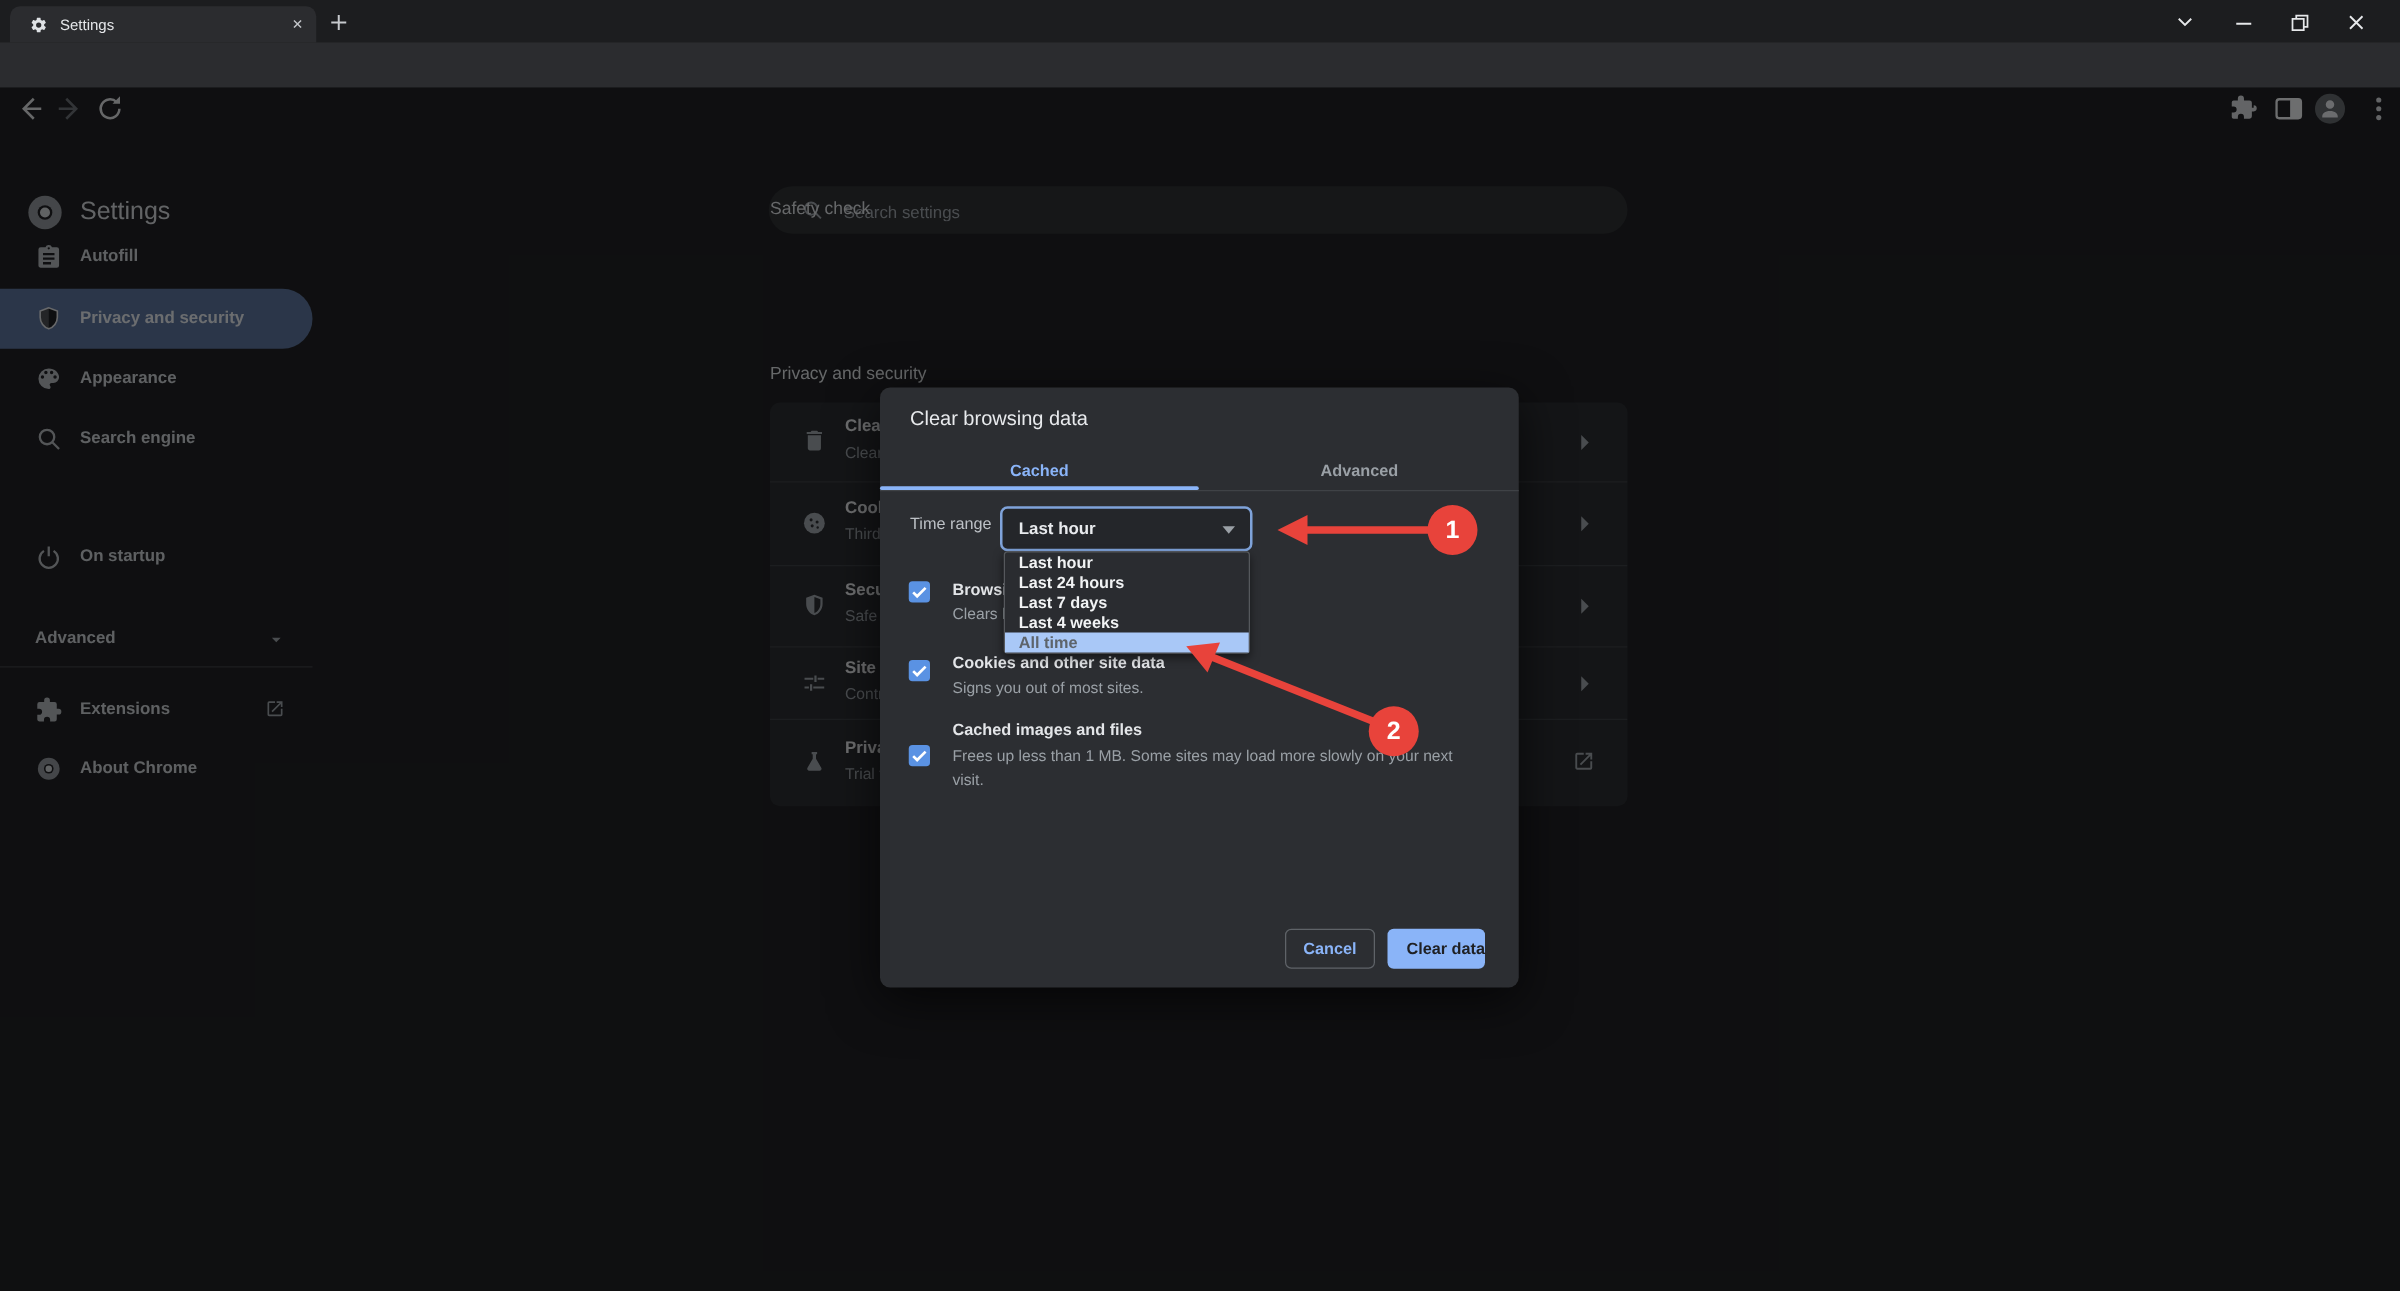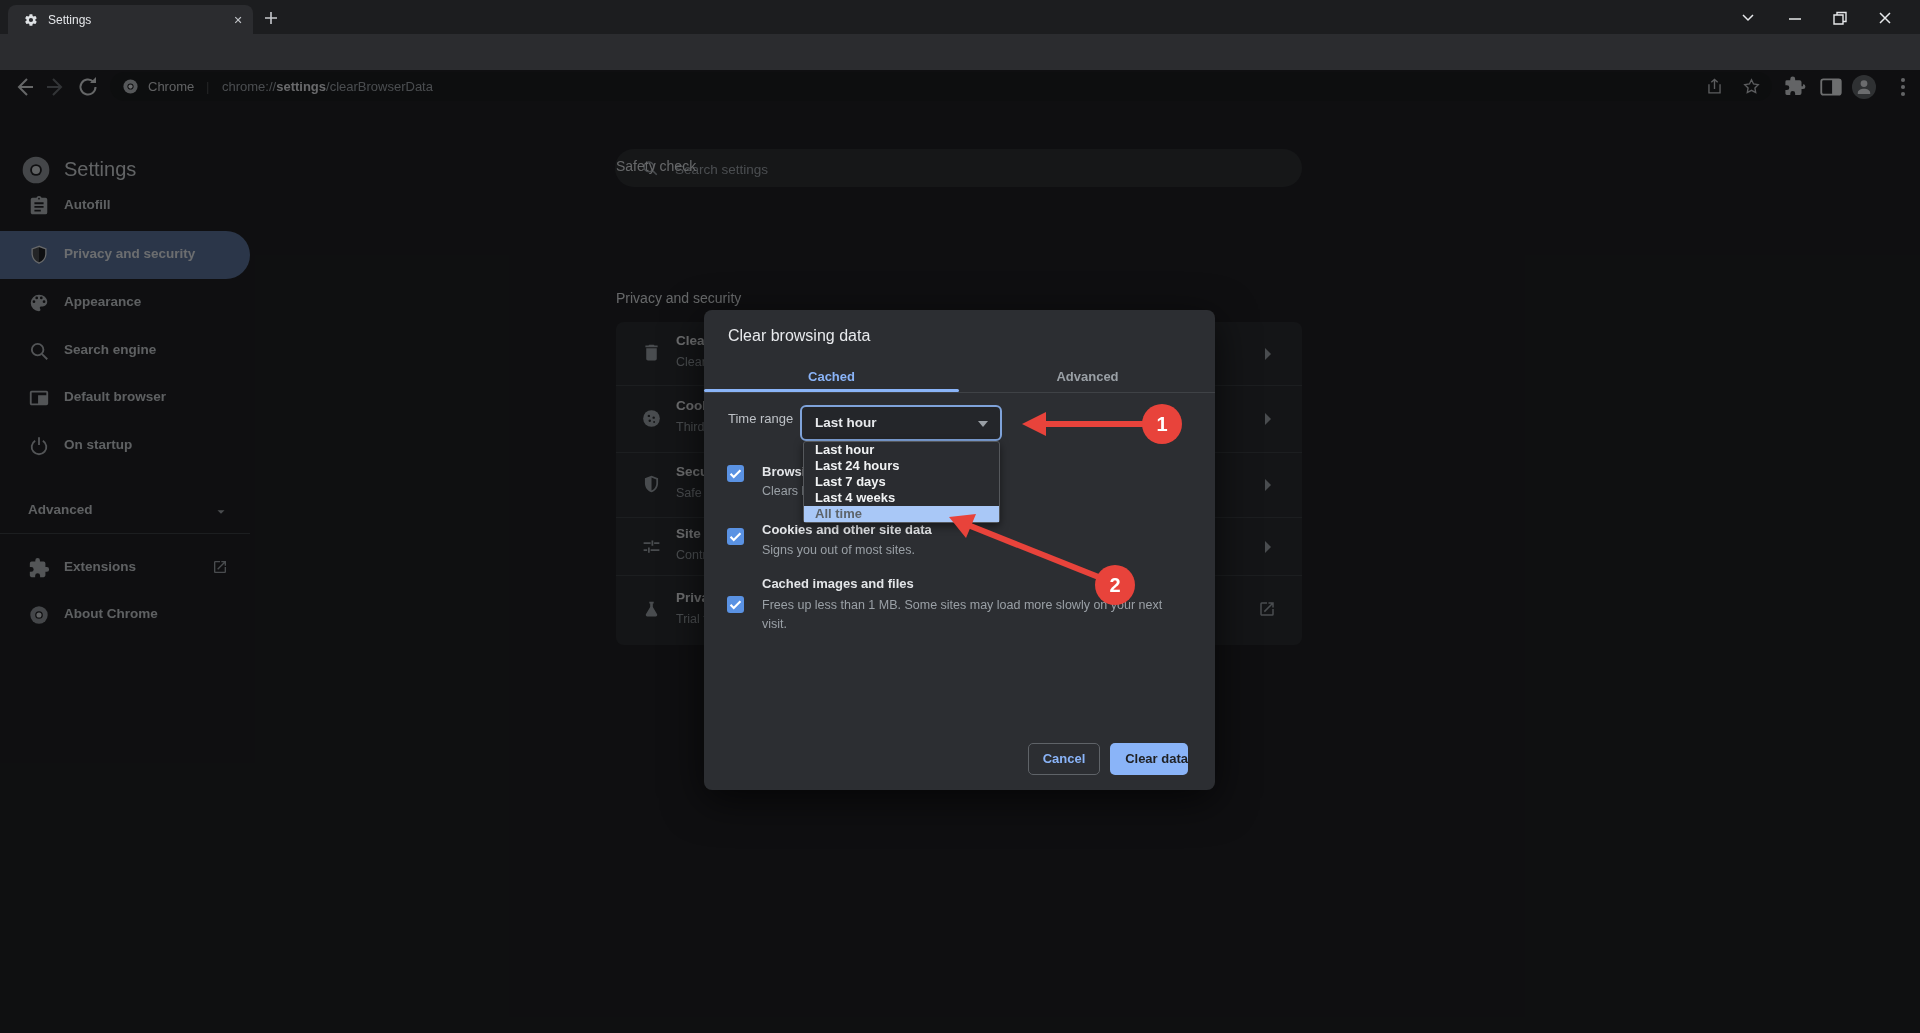--- a/index.html
+++ b/index.html
@@ -123,36 +123,20 @@
     <svg class="abs navbtn" style="left:12px" viewBox="0 0 24 24">
         <path fill="none" stroke="#d5d7da" stroke-width="2" d="M15 4l-8 8 8 8M7 12h14"></path>
       </svg>
     <svg class="abs navbtn" style="left:44px" viewBox="0 0 24 24">
         <path fill="none" stroke="#6a6e73" stroke-width="2" d="M9 4l8 8-8 8M17 12H3"></path>
       </svg>
     <svg class="abs navbtn" style="left:76px" viewBox="0 0 24 24">
         <path fill="none" stroke="#d5d7da" stroke-width="2" d="M19.5 12a7.5 7.5 0 1 1-2.2-5.3"></path>
         <path fill="#d5d7da" d="M20 2v6h-6z"></path>
       </svg>
-    <div class="abs omnibox">
-      <svg class="abs" style="left:12px;top:6px" width="17" height="17" viewBox="0 0 24 24">
-          <circle cx="12" cy="12" r="10" fill="#b4b8bd"></circle>
-          <circle cx="12" cy="12" r="4.4" fill="#1d1e20"></circle>
-          <circle cx="12" cy="12" r="3" fill="#dfe2e5"></circle>
-        </svg>
-      <span class="abs omni-text omni-app" style="left:38px">Chrome</span>
-      <span class="abs omni-text omni-sep" style="left:96px">|</span>
-      <span class="abs omni-text" style="left:112px"><span>chrome://</span><span class="omni-bold">settings</span><span>/clearBrowserData</span></span>
-      <svg class="abs" style="left:1595px;top:5px" width="19" height="19" viewBox="0 0 24 24">
-          <path fill="none" stroke="#c0c3c7" stroke-width="1.7" d="M5 9v11h14V9M12 15V3M8 6.5L12 3l4 3.5"></path>
-        </svg>
-      <svg class="abs" style="left:1632px;top:5px" width="19" height="19" viewBox="0 0 24 24">
-          <path fill="none" stroke="#c0c3c7" stroke-width="1.7" d="M12 3.5l2.6 5.3 5.9.9-4.2 4.1 1 5.8-5.3-2.8-5.3 2.8 1-5.8-4.2-4.1 5.9-.9z"></path>
-        </svg>
-    </div>
     <svg class="abs tool-icon" style="left:1782px" viewBox="0 0 24 24">
         <path fill="#cfd2d6" d="M20 11h-1.5V7a2 2 0 0 0-2-2H12V3.5a2.5 2.5 0 0 0-5 0V5H3.5a1.5 1.5 0 0 0-1.5 1.5V10h1.5a2.5 2.5 0 0 1 0 5H2v3.5A1.5 1.5 0 0 0 3.5 20H7v-1.5a2.5 2.5 0 0 1 5 0V20h4.5a2 2 0 0 0 2-2v-4H20a2.5 2.5 0 0 0 0-5z" transform="scale(0.9) translate(1.5,1.5)"></path>
       </svg>
     <svg class="abs tool-icon" style="left:1818px" viewBox="0 0 24 24">
         <rect x="3" y="5" width="18" height="14" rx="2" fill="none" stroke="#e3e5e8" stroke-width="1.7"></rect>
         <rect x="13" y="5" width="8" height="14" rx="1" fill="#e3e5e8"></rect>
       </svg>
     <div class="abs" style="left:1852px;top:41px;width:24px;height:24px;border-radius:50%;background:#63676c">
       <svg width="24" height="24" viewBox="0 0 24 24">
           <path fill="#dfe2e5" d="M12 12a3.4 3.4 0 1 0 0-6.8A3.4 3.4 0 0 0 12 12zm0 1.8c-2.8 0-6.2 1.4-6.2 4.2v1h12.4v-1c0-2.8-3.4-4.2-6.2-4.2z"></path>
@@ -202,26 +186,20 @@
           <path fill="#aeb2b7" d="M12 3a9 9 0 0 0 0 18c.9 0 1.6-.7 1.6-1.6 0-.4-.2-.8-.4-1.1-.2-.3-.4-.6-.4-1 0-.9.7-1.6 1.6-1.6H16a5 5 0 0 0 5-5c0-4.2-4-7.7-9-7.7zM6.5 12a1.5 1.5 0 1 1 0-3 1.5 1.5 0 0 1 0 3zm3-4a1.5 1.5 0 1 1 0-3 1.5 1.5 0 0 1 0 3zm5 0a1.5 1.5 0 1 1 0-3 1.5 1.5 0 0 1 0 3zm3 4a1.5 1.5 0 1 1 0-3 1.5 1.5 0 0 1 0 3z"></path>
         </svg>
       <span class="lbl">Appearance</span>
     </div>
     <div class="abs side-item" style="top:200px">
       <svg class="ic" viewBox="0 0 24 24">
           <circle cx="10.5" cy="10.5" r="6.3" fill="none" stroke="#aeb2b7" stroke-width="2"></circle>
           <path stroke="#aeb2b7" stroke-width="2" d="M15.3 15.3L21 21"></path>
         </svg>
       <span class="lbl">Search engine</span>
-    </div>
-    <div class="abs side-item" style="top:247px">
-      <svg class="ic" viewBox="0 0 24 24">
-          <path fill="#aeb2b7" d="M20 4H4a2 2 0 0 0-2 2v12c0 1.1.9 2 2 2h16a2 2 0 0 0 2-2V6a2 2 0 0 0-2-2zm0 5h-9v9H4V9V6h16v3z"></path>
-        </svg>
-      <span class="lbl">Default browser</span>
     </div>
     <div class="abs side-item" style="top:295px">
       <svg class="ic" viewBox="0 0 24 24">
           <path fill="none" stroke="#aeb2b7" stroke-width="2" d="M7.8 6.2a8 8 0 1 0 8.4 0"></path>
           <path stroke="#aeb2b7" stroke-width="2" d="M12 2.5V11"></path>
         </svg>
       <span class="lbl">On startup</span>
     </div>
     <div class="abs advanced-row" style="top:360px">
       <span class="abs" style="left:28px;top:15px;font-size:13.5px;font-weight:bold;color:#c5c9cd">Advanced</span>

